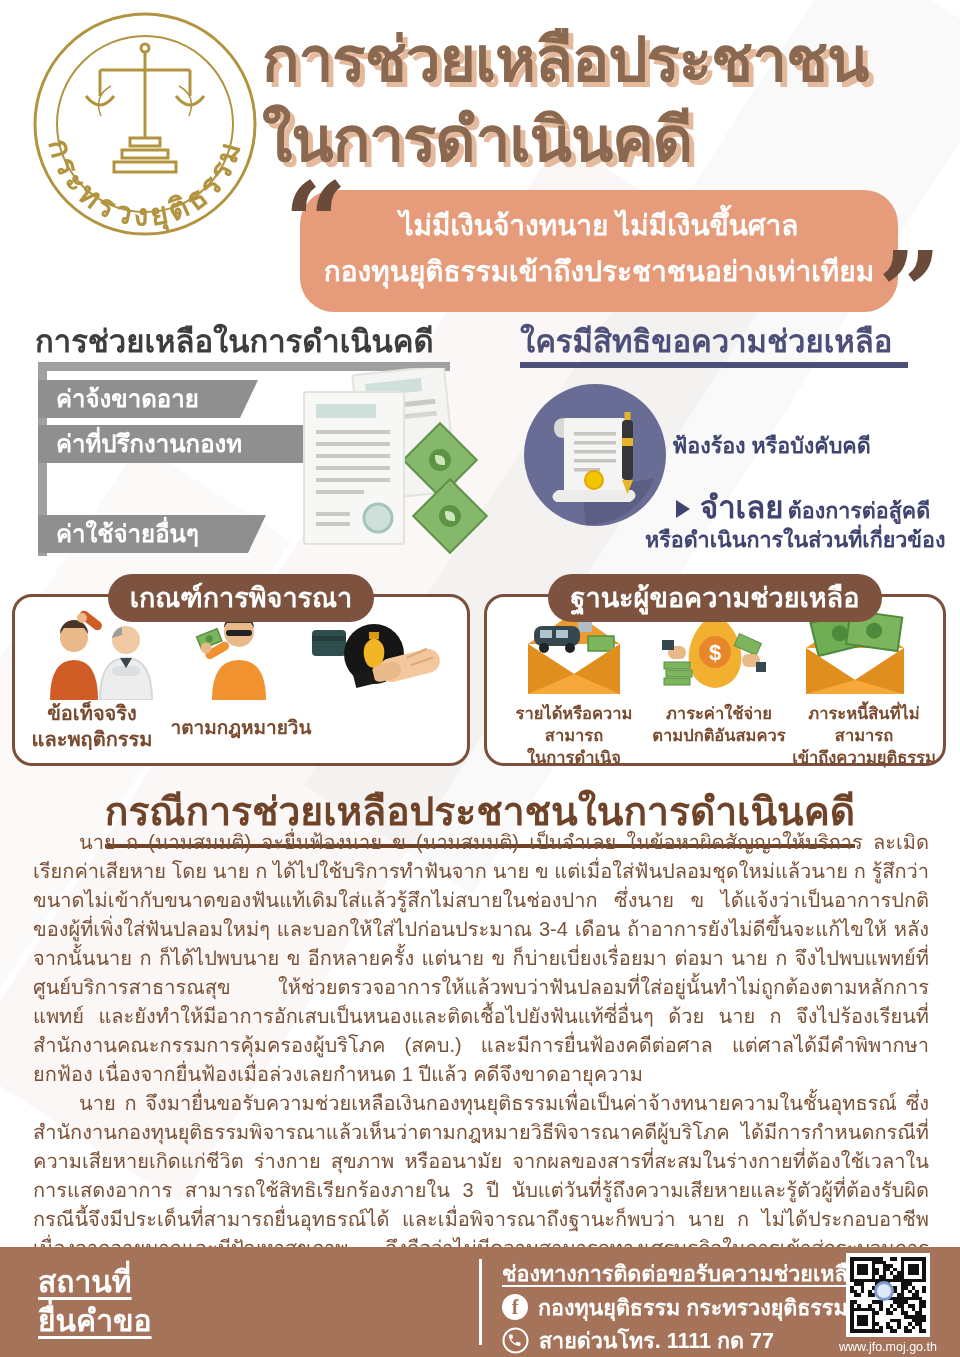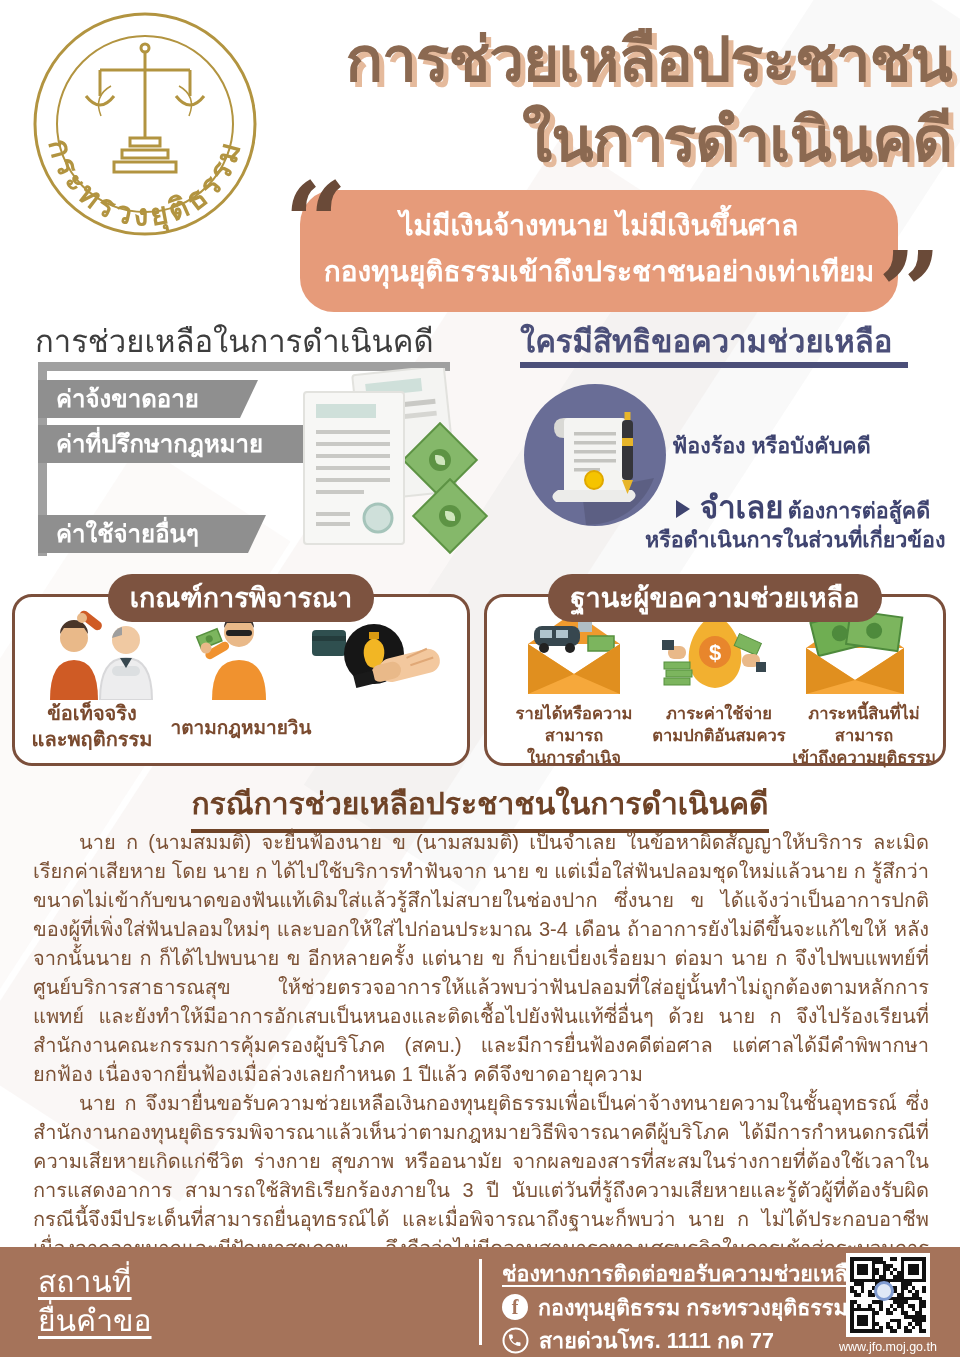--- a/index.html
+++ b/index.html
@@ -9,34 +9,34 @@
            margin:0 auto; overflow:hidden; }
 
   
   .bg-band{ position:absolute; background:rgba(225,208,198,.16); transform:rotate(33deg); pointer-events:none;}
   .band-a{ left:240px; top:120px; width:260px; height:1100px;}
   .band-b{ left:560px; top:-80px; width:200px; height:1000px; background:rgba(210,210,212,.14);}
   .band-c{ left:-120px; top:420px; width:180px; height:900px; background:rgba(225,208,198,.10);}
 
   
   .seal{ position:absolute; left:26px; top:6px; width:238px; height:252px;}
-  .title{ position:absolute; left:262px; top:20px; width:690px; text-align:right;
+  .title{ position:absolute; left:262px; top:20px; width:690px; text-align:left;
           font-weight:bold; font-size:62px; line-height:80px; color:#8b6951;
           text-shadow:5px 5px 0 #e5ba9c; letter-spacing:-1px;}
   .quote-card{ position:absolute; left:300px; top:190px; width:598px; height:122px;
                background:#e69b7a; border-radius:34px;}
   .quote-text{ position:absolute; left:310px; top:203px; width:578px; text-align:center;
                color:#ffffff; font-weight:bold; font-size:28px; line-height:46px;}
   .q-mark{ position:absolute; font-family:"DejaVu Serif","Liberation Serif",serif;
            font-weight:bold; color:#6a4a38; font-size:110px; line-height:1;}
   .q-open{ left:284px; top:168px;}
   .q-close{ left:878px; top:238px;}
 
   
-  .assist-heading{ position:absolute; left:35px; top:316px; font-size:31px; font-weight:normal; color:#3d3d3d;}
+  .assist-heading{ position:absolute; left:35px; top:316px; font-size:31px; font-weight:bold; color:#3d3d3d;}
   .assist-topbar{ position:absolute; left:38px; top:362px; width:412px; height:9px; background:#a0a0a0;}
   .assist-vbar{ position:absolute; left:38px; top:362px; width:9px; height:194px; background:#a0a0a0;}
   .chev{ position:absolute; left:38px; height:38px; background:#8f8f8f; color:#fff;
          font-size:24px; font-weight:bold; line-height:38px; padding-left:18px;
          clip-path:polygon(0 0,100% 0,calc(100% - 18px) 100%,0 100%);}
   .chev1{ top:380px; width:220px;}
   .chev2{ top:425px; width:302px;}
   .chev3{ top:470px; width:276px;}
   .chev4{ top:515px; width:228px;}
   .docs-ill{ position:absolute; left:300px; top:368px; width:195px; height:192px;}
@@ -74,29 +74,29 @@
   .boxicon{ position:absolute; z-index:2;}
   .ic-c1{ left:38px;  top:608px;}
   .ic-c2{ left:190px; top:608px;}
   .ic-c3{ left:312px; top:616px;}
   .ic-s1{ left:516px; top:606px;}
   .ic-s2{ left:662px; top:600px;}
   .ic-s3{ left:796px; top:606px;}
 
   
   .case-head-wrap{ position:absolute; left:0; top:780px; width:960px; text-align:center;}
-  .case-heading{ display:inline-block; font-size:30px; font-weight:bold; color:#6f4327;
+  .case-heading{ display:inline-block; font-size:39px; font-weight:bold; color:#6f4327;
                  border-bottom:4px solid #6f4327; padding-bottom:2px;}
   .case-body{ position:absolute; left:33px; top:828px; width:896px; color:#7c5236;
               font-size:20px; line-height:29px; text-align:justify;}
   .case-body p{ text-indent:46px; margin:0;}
 
   
   .footer{ position:absolute; left:0; top:1247px; width:960px; height:110px; background:#a5735a;}
-  .f-title{ position:absolute; left:38px; top:1262px; color:#fff; font-weight:normal; font-size:30px; line-height:39px;}
+  .f-title{ position:absolute; left:38px; top:1262px; color:#fff; font-weight:bold; font-size:30px; line-height:39px;}
   .f-title span{ text-decoration:underline; text-underline-offset:5px;}
   .f-locs{ position:absolute; left:128px; top:1258px; color:#fff; font-size:20.5px; font-weight:bold; line-height:32px;}
   .f-loc{ display:flex; align-items:center; gap:10px; white-space:nowrap;}
   .w-tri{ width:0; height:0; border-left:12px solid #fff; border-top:8px solid transparent;
           border-bottom:8px solid transparent; flex:0 0 auto;}
   .f-divider{ position:absolute; left:479px; top:1259px; width:3px; height:86px; background:#fff;}
   .f-contact-head{ position:absolute; left:502px; top:1256px; color:#fff; font-weight:bold; font-size:21.5px;
                    text-decoration:underline; text-underline-offset:4px; white-space:nowrap;}
   .f-row{ position:absolute; display:flex; align-items:center; gap:10px; color:#fff;
           font-weight:bold; font-size:21.5px; white-space:nowrap;}
@@ -155,21 +155,21 @@
     <div>ไม่มีเงินจ้างทนาย ไม่มีเงินขึ้นศาล</div>
     <div>กองทุนยุติธรรมเข้าถึงประชาชนอย่างเท่าเทียม</div>
   </div>
   <div class="q-mark q-open">“</div>
   <div class="q-mark q-close">”</div>
 
   <div class="assist-heading">การช่วยเหลือในการดำเนินคดี</div>
   <div class="assist-topbar"></div>
   <div class="assist-vbar"></div>
   <div class="chev chev1">ค่าจ้งขาดอาย</div>
-  <div class="chev chev2">ค่าที่ปรึกษากฎหมาย</div>
+  <div class="chev chev2">ค่าที่ปรึกงานกองท</div>
   <div class="chev chev4">ค่าใช้จ่ายอื่นๆ</div>
 
   <svg class="docs-ill" viewBox="0 0 195 192">
     <g transform="rotate(-6 105 60)">
       <rect x="58" y="2" width="92" height="126" rx="3" fill="#f4f4f2" stroke="#e2e2de" stroke-width="2"></rect>
       <rect x="70" y="12" width="56" height="13" fill="#cfe0da"></rect>
       <rect x="70" y="34" width="68" height="5" fill="#c9c9c5"></rect>
       <rect x="70" y="46" width="68" height="5" fill="#d6d6d2"></rect>
     </g>
     <g transform="rotate(45 140 92)">

